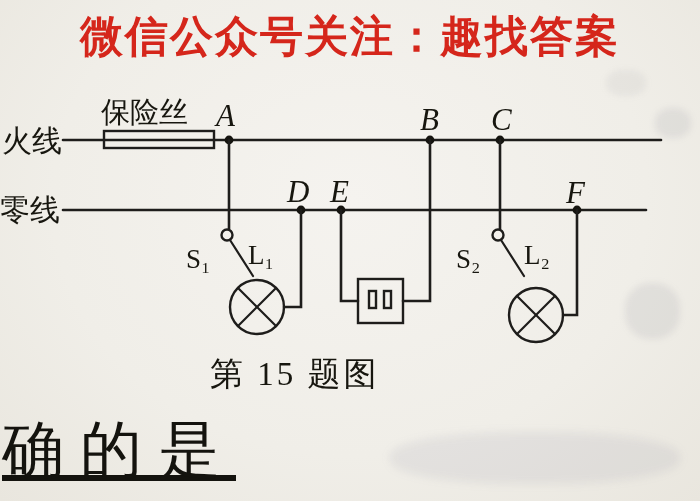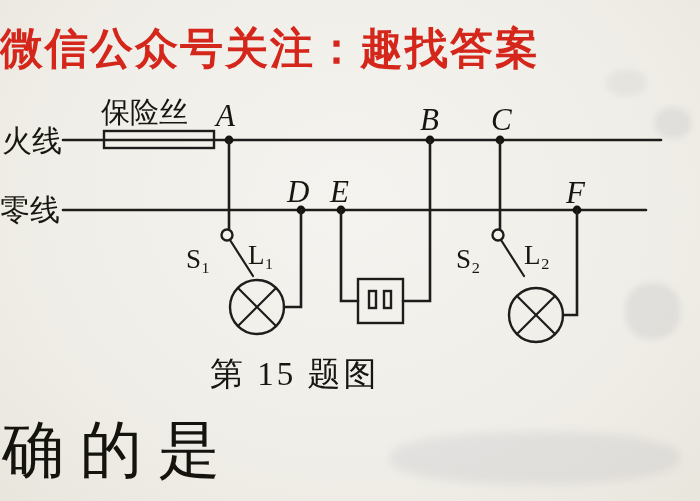--- a/index.html
+++ b/index.html
@@ -12,27 +12,27 @@
     height: 501px;
     overflow: hidden;
     background: radial-gradient(ellipse at 50% 40%, #f5f3ef 0%, #f0eee8 60%, #e9e6de 100%);
   }
 
   .title {
     position: absolute;
     top: 8px;
     left: 0;
     width: 100%;
+    text-align: center;
     font-size: 43px;
     font-weight: bold;
     letter-spacing: 2px;
     color: #d5261b;
     font-family: "Liberation Sans", sans-serif;
     white-space: nowrap;
-    margin-top: 12px;
   }
 
   .circuit-svg {
     position: absolute;
     top: 85px;
     left: 0;
   }
 
   .wire  { stroke: #1e1d1b; stroke-width: 2.6; fill: none; stroke-linecap: round; }
   .thin  { stroke-width: 2.2; }
@@ -46,20 +46,21 @@
 
   .question {
     position: absolute;
     left: 2px;
     top: 408px;
     font-size: 62px;
     letter-spacing: 16px;
     color: #14130e;
     font-family: "Liberation Serif", "DejaVu Serif", serif;
     white-space: nowrap;
+    text-decoration: underline;
   }
 
   .smudge {
     position: absolute;
     background: rgba(110, 112, 128, 0.11);
     border-radius: 45%;
     filter: blur(3px);
   }
   .smudge.s1 { left: 625px; top: 283px; width: 55px; height: 56px; }
   .smudge.s2 { left: 390px; top: 432px; width: 290px; height: 52px; background: rgba(100,105,130,0.09); filter: blur(4px); }

